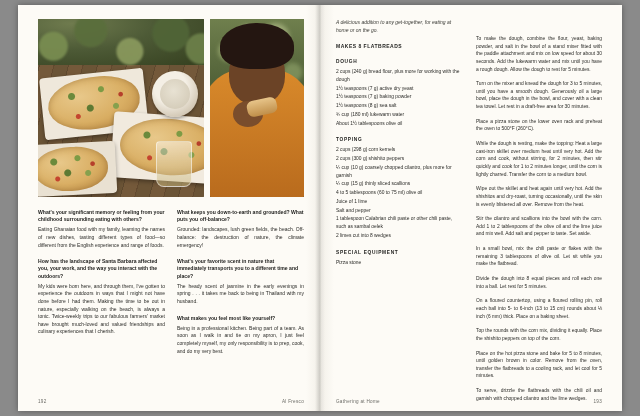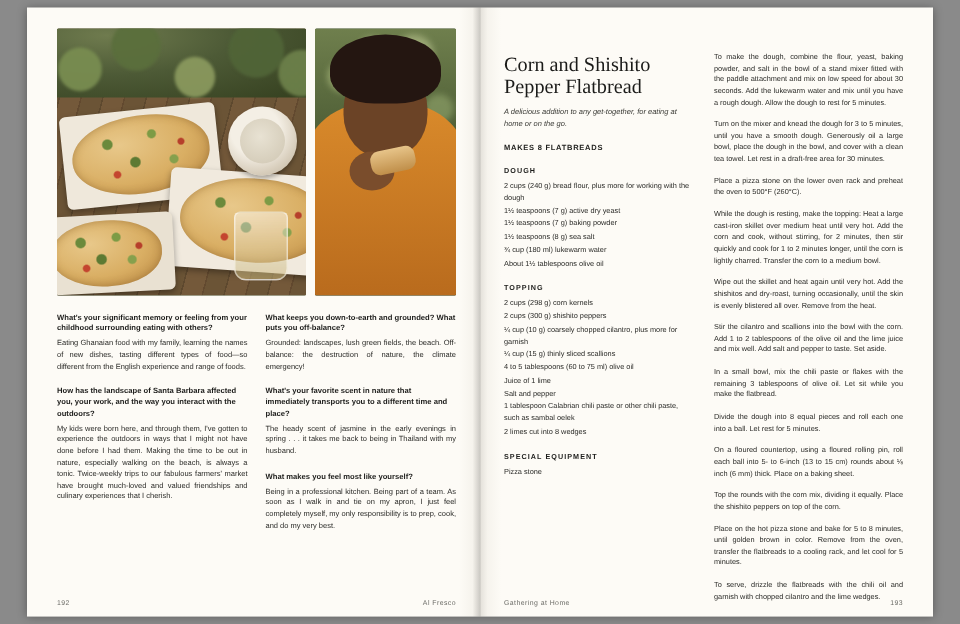--- a/index.html
+++ b/index.html
@@ -349,21 +349,20 @@
       <div class="footer">
         <span>192</span>
         <span>Al Fresco</span>
       </div>
     </div>
 
     <div class="page right">
       <div class="recipe">
 
         <div class="rcol">
-          <h1 class="recipe-title">Corn and Shishito Pepper Flatbread</h1>
           <p class="recipe-desc">A delicious addition to any get-together, for eating at home or on the go.</p>
           <p class="yield">MAKES 8 FLATBREADS</p>
 
           <p class="sec-head">DOUGH</p>
           <ul class="ing">
             <li>2 cups (240 g) bread flour, plus more for working with the dough</li>
             <li>1½ teaspoons (7 g) active dry yeast</li>
             <li>1½ teaspoons (7 g) baking powder</li>
             <li>1½ teaspoons (8 g) sea salt</li>
             <li>¾ cup (180 ml) lukewarm water</li>

